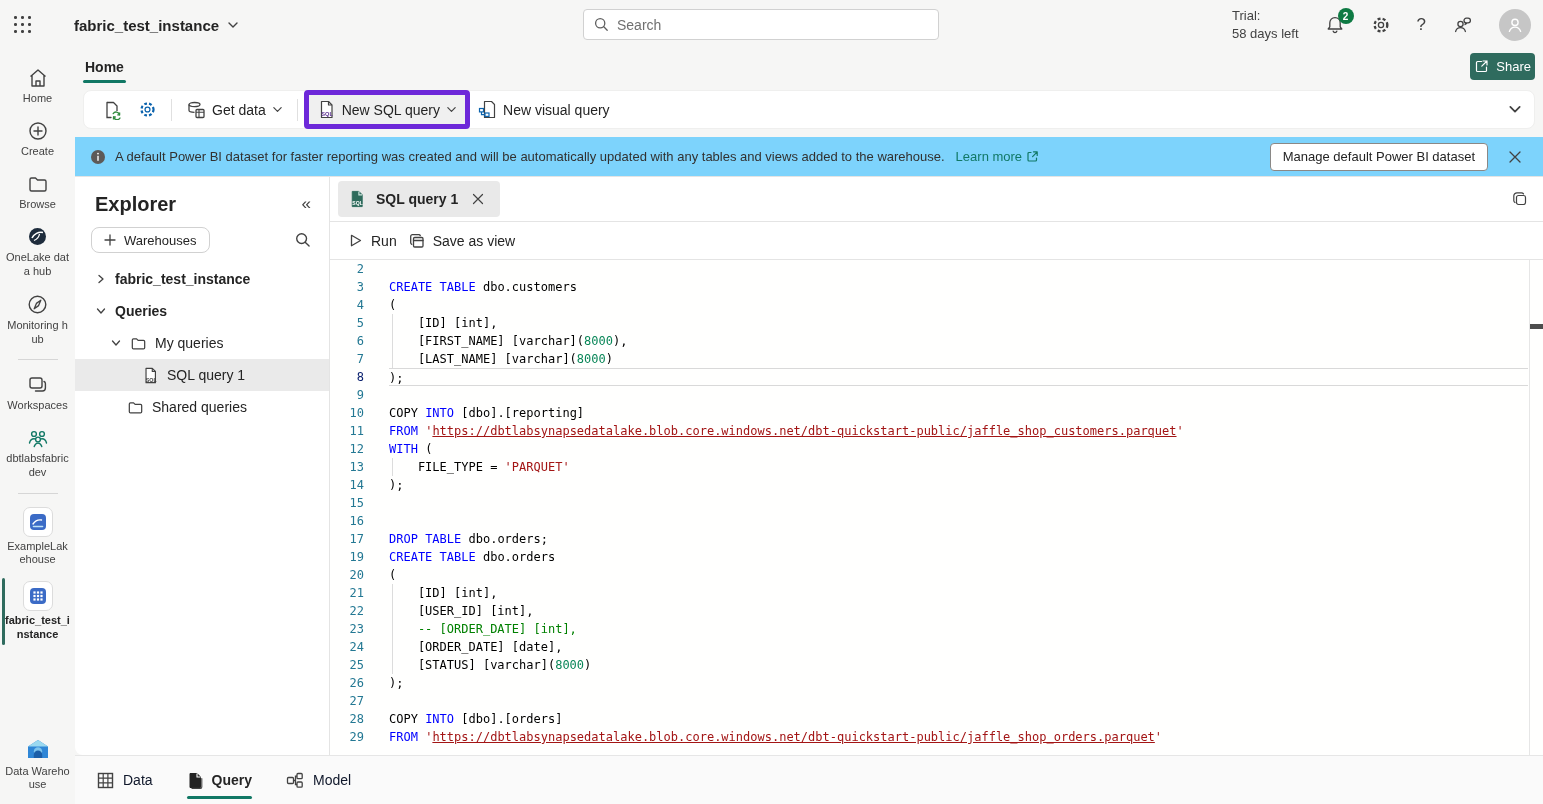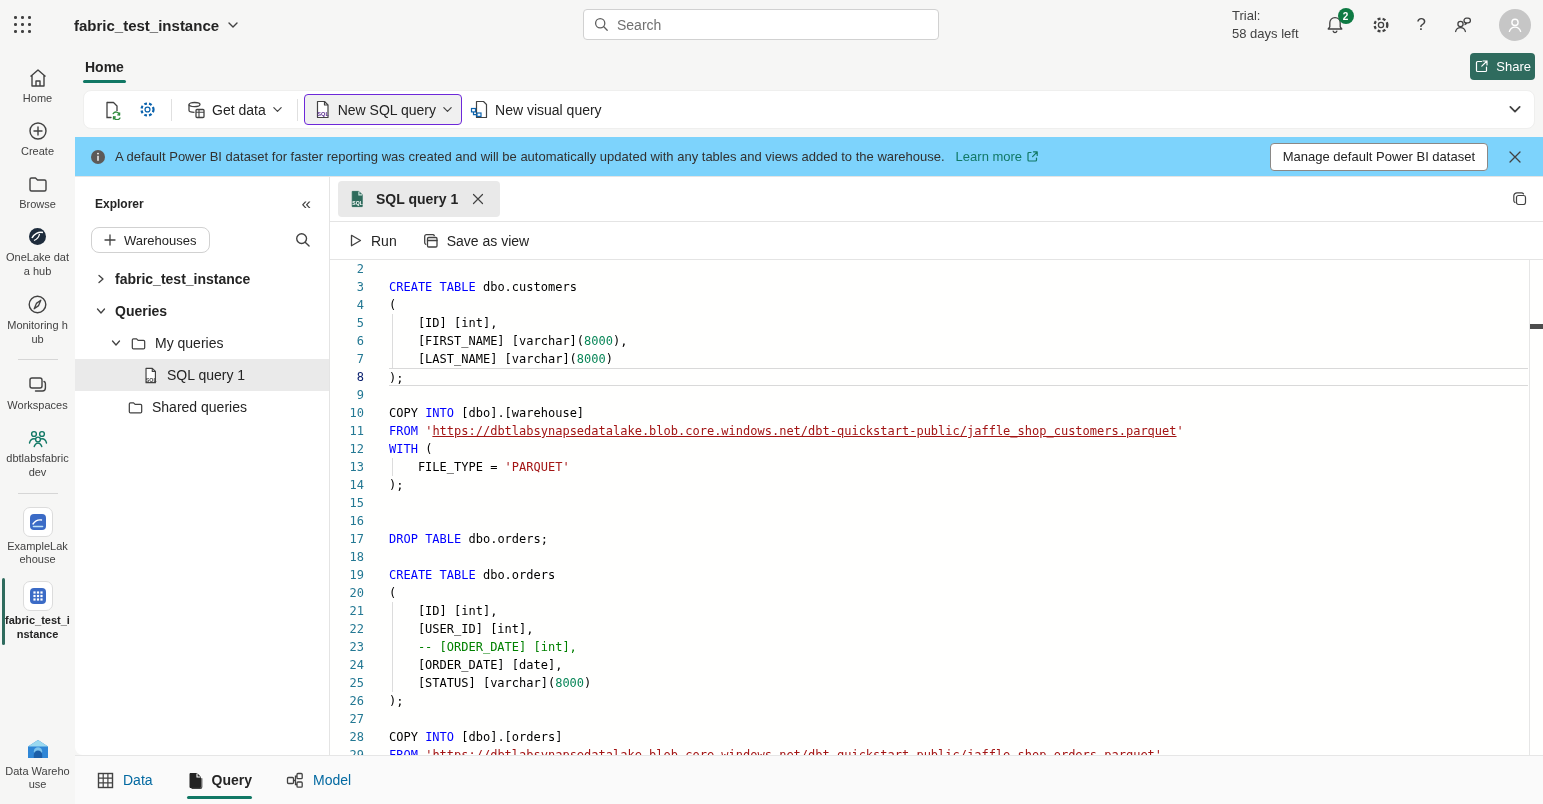--- a/index.html
+++ b/index.html
@@ -44,73 +44,73 @@
 
   
   .tabrow { height:33px; display:flex; align-items:center; padding:0 8px; position:relative; }
   .ribbon-tab { font-size:14px; font-weight:700; padding:2px 2px; position:relative; cursor:pointer; }
   .ribbon-tab::after { content:""; position:absolute; left:0; right:0; bottom:-6px; height:3px; border-radius:2px; background:#117865; }
   .share-btn { position:absolute; right:8px; top:3px; height:27px; background:#2f6b5e; color:#fff; border:none; border-radius:4px;
     font-size:13px; font-family:"Liberation Sans",sans-serif; display:flex; align-items:center; gap:7px; padding:0 4px; cursor:pointer; }
   .toolbar-wrap { padding:7px 8px 8px 8px; }
   .toolbar-card { height:39px; background:#fff; border-radius:8px; display:flex; align-items:center; padding:0 10px; position:relative; border:1px solid #efefee; }
   .tool-btn { display:flex; align-items:center; gap:6px; padding:5px 8px; border-radius:4px; cursor:pointer; font-size:14px; color:#242424; }
-  .tool-btn.pill { background:#f0f0f0; border:1px solid #6d28d9; }
+  .tool-btn.pill { background:#f0f0f0; border:5px solid #6d28d9; }
   .v-div { width:1px; height:22px; background:#e0e0e0; margin:0 6px; }
   .collapse-chevron { position:absolute; right:12px; top:11px; cursor:pointer; }
 
   
   .banner { height:40px; background:#7dd3fc; border-bottom:1px solid #e4e4e4; display:flex; align-items:center; padding:0 10px 0 15px; gap:9px; font-size:13px; color:#323130; }
   .banner .msg { white-space:nowrap; }
   .learn-more { color:#117865; text-decoration:none; display:inline-flex; align-items:center; gap:4px; margin-left:2px; cursor:pointer; }
   .banner-spacer { flex:1; }
   .manage-btn { height:28px; border:1px solid #8a8886; background:#fff; border-radius:4px; font-size:13px; font-family:"Liberation Sans",sans-serif;
     padding:0 12px; cursor:pointer; color:#242424; white-space:nowrap; }
   .banner-close { width:28px; height:28px; display:flex; align-items:center; justify-content:center; cursor:pointer; margin:0 4px; }
 
   
   .workarea { flex:1; display:flex; min-height:0; background:#fff; border-radius:0 0 0 8px; }
   .explorer { width:255px; flex:none; border-right:1px solid #e4e4e4; padding-top:10px; }
   .exp-head { display:flex; align-items:center; justify-content:space-between; padding:0 18px 0 20px; height:34px; }
-  .exp-title { font-size:12px; font-weight:700; }
+  .exp-title { font-size:20px; font-weight:700; }
   .exp-collapse { font-size:17px; color:#424242; cursor:pointer; }
   .exp-actions { display:flex; align-items:center; justify-content:space-between; padding:6px 18px 10px 16px; }
   .warehouses-btn { height:26px; border:1px solid #d1d1d1; background:#fff; border-radius:8px; display:flex; align-items:center; gap:8px;
     padding:0 12px; font-size:13px; font-family:"Liberation Sans",sans-serif; cursor:pointer; color:#242424; }
   .tree { font-size:14px; }
   .tree-row { height:32px; display:flex; align-items:center; gap:8px; cursor:pointer; }
   .tree-row .chev { width:12px; display:flex; justify-content:center; color:#424242; }
   .tree-row.selected { background:#eaeaea; }
   .bold { font-weight:600; }
 
   
   .editor-col { flex:1; display:flex; flex-direction:column; min-width:0; }
   .doc-tabbar { height:45px; border-bottom:1px solid #e4e4e4; display:flex; align-items:center; padding:0 10px 0 8px; position:relative; }
   .doc-tab { height:36px; background:#e9e9e9; border-radius:4px; display:flex; align-items:center; gap:10px; padding:0 12px 0 10px; cursor:pointer; }
   .doc-tab .t-label { font-weight:600; font-size:14px; }
   .tab-close { width:20px; height:20px; display:flex; align-items:center; justify-content:center; border-radius:3px; cursor:pointer; }
   .tabbar-copy { position:absolute; right:14px; top:13px; cursor:pointer; }
-  .querybar { height:38px; border-bottom:1px solid #e4e4e4; display:flex; align-items:center; padding-left:18px; gap:26px; }
+  .querybar { height:38px; border-bottom:1px solid #e4e4e4; display:flex; align-items:center; padding-left:18px; gap:12px; }
   .qb-btn { display:flex; align-items:center; gap:8px; font-size:14px; color:#242424; cursor:pointer; }
 
   .code-area { flex:1; position:relative; overflow:hidden; background:#fffffe; font-family:"DejaVu Sans Mono", monospace; font-size:12px; }
   .code-line { height:18px; display:flex; white-space:pre; line-height:18px; }
   .ln { width:34px; text-align:right; color:#237893; flex:none; font-size:12px; }
   .code-line.current .ln { color:#0b216f; }
   .code-text { flex:1; margin-left:25px; position:relative; min-width:0; }
   .code-line.current .code-text { border-top:1px solid #d9d9d9; border-bottom:1px solid #d9d9d9; margin-right:15px; }
   .guide { position:absolute; left:3px; top:0; bottom:0; border-left:1px solid #dcdcdc; }
   .tk-pl { color:#000; } .tk-kw { color:#0000ff; } .tk-str { color:#a31515; }
   .tk-url { text-decoration:underline; } .tk-num { color:#098658; } .tk-com { color:#008000; }
   .overview-ruler { position:absolute; top:0; right:0; bottom:0; width:14px; border-left:1px solid #e6e6e6; background:#fffffe; }
   .ruler-mark { position:absolute; top:64px; left:0; right:0; height:5px; background:#4d4d4d; }
 
   
   .bottombar { height:49px; background:#fafafa; border-top:1px solid #e6e6e6; display:flex; align-items:center; padding-left:22px; gap:34px; }
-  .foot-tab { display:flex; align-items:center; gap:9px; font-size:14px; color:#0369a1; cursor:pointer; height:48px; position:relative; }
+  .foot-tab { display:flex; align-items:center; gap:9px; font-size:14px; color:#0f172a; cursor:pointer; height:48px; position:relative; }
   .foot-tab.active { font-weight:700; color:#242424; }
   .foot-tab.active::after { content:""; position:absolute; left:0; right:0; bottom:5px; height:3px; border-radius:2px; background:#117865; }
 </style>
 </head>
 <body>
 
 <header class="topbar">
   <div class="waffle">
     <div class="waffle-grid">
         <i></i>
@@ -471,29 +471,28 @@
         <div class="code-area">
           <div id="editor-lines">
               <div class="code-line"><span class="ln">2</span><span class="code-text"></span></div>
               <div class="code-line"><span class="ln">3</span><span class="code-text"><span class="tk-kw">CREATE</span><span class="tk-pl"> </span><span class="tk-kw">TABLE</span><span class="tk-pl"> dbo.customers</span></span></div>
               <div class="code-line"><span class="ln">4</span><span class="code-text"><span class="tk-pl">(</span></span></div>
               <div class="code-line"><span class="ln">5</span><span class="code-text"><i class="guide"></i><span class="tk-pl">    [ID] [int],</span></span></div>
               <div class="code-line"><span class="ln">6</span><span class="code-text"><i class="guide"></i><span class="tk-pl">    [FIRST_NAME] [varchar](</span><span class="tk-num">8000</span><span class="tk-pl">),</span></span></div>
               <div class="code-line"><span class="ln">7</span><span class="code-text"><i class="guide"></i><span class="tk-pl">    [LAST_NAME] [varchar](</span><span class="tk-num">8000</span><span class="tk-pl">)</span></span></div>
               <div class="code-line current"><span class="ln">8</span><span class="code-text"><span class="tk-pl">);</span></span></div>
               <div class="code-line"><span class="ln">9</span><span class="code-text"></span></div>
-              <div class="code-line"><span class="ln">10</span><span class="code-text"><span class="tk-pl">COPY </span><span class="tk-kw">INTO</span><span class="tk-pl"> [dbo].[warehouse]</span></span></div>
+              <div class="code-line"><span class="ln">10</span><span class="code-text"><span class="tk-pl">COPY </span><span class="tk-kw">INTO</span><span class="tk-pl"> [dbo].[reporting]</span></span></div>
               <div class="code-line"><span class="ln">11</span><span class="code-text"><span class="tk-kw">FROM</span><span class="tk-pl"> </span><span class="tk-str">'</span><span class="tk-str tk-url">https://dbtlabsynapsedatalake.blob.core.windows.net/dbt-quickstart-public/jaffle_shop_customers.parquet</span><span class="tk-str">'</span></span></div>
               <div class="code-line"><span class="ln">12</span><span class="code-text"><span class="tk-kw">WITH</span><span class="tk-pl"> (</span></span></div>
               <div class="code-line"><span class="ln">13</span><span class="code-text"><i class="guide"></i><span class="tk-pl">    FILE_TYPE = </span><span class="tk-str">'PARQUET'</span></span></div>
               <div class="code-line"><span class="ln">14</span><span class="code-text"><span class="tk-pl">);</span></span></div>
               <div class="code-line"><span class="ln">15</span><span class="code-text"></span></div>
               <div class="code-line"><span class="ln">16</span><span class="code-text"></span></div>
               <div class="code-line"><span class="ln">17</span><span class="code-text"><span class="tk-kw">DROP</span><span class="tk-pl"> </span><span class="tk-kw">TABLE</span><span class="tk-pl"> dbo.orders;</span></span></div>
-              <div class="code-line"><span class="ln">18</span><span class="code-text"></span></div>
               <div class="code-line"><span class="ln">19</span><span class="code-text"><span class="tk-kw">CREATE</span><span class="tk-pl"> </span><span class="tk-kw">TABLE</span><span class="tk-pl"> dbo.orders</span></span></div>
               <div class="code-line"><span class="ln">20</span><span class="code-text"><span class="tk-pl">(</span></span></div>
               <div class="code-line"><span class="ln">21</span><span class="code-text"><i class="guide"></i><span class="tk-pl">    [ID] [int],</span></span></div>
               <div class="code-line"><span class="ln">22</span><span class="code-text"><i class="guide"></i><span class="tk-pl">    [USER_ID] [int],</span></span></div>
               <div class="code-line"><span class="ln">23</span><span class="code-text"><i class="guide"></i><span class="tk-com">    -- [ORDER_DATE] [int],</span></span></div>
               <div class="code-line"><span class="ln">24</span><span class="code-text"><i class="guide"></i><span class="tk-pl">    [ORDER_DATE] [date],</span></span></div>
               <div class="code-line"><span class="ln">25</span><span class="code-text"><i class="guide"></i><span class="tk-pl">    [STATUS] [varchar](</span><span class="tk-num">8000</span><span class="tk-pl">)</span></span></div>
               <div class="code-line"><span class="ln">26</span><span class="code-text"><span class="tk-pl">);</span></span></div>
               <div class="code-line"><span class="ln">27</span><span class="code-text"></span></div>
               <div class="code-line"><span class="ln">28</span><span class="code-text"><span class="tk-pl">COPY </span><span class="tk-kw">INTO</span><span class="tk-pl"> [dbo].[orders]</span></span></div>

